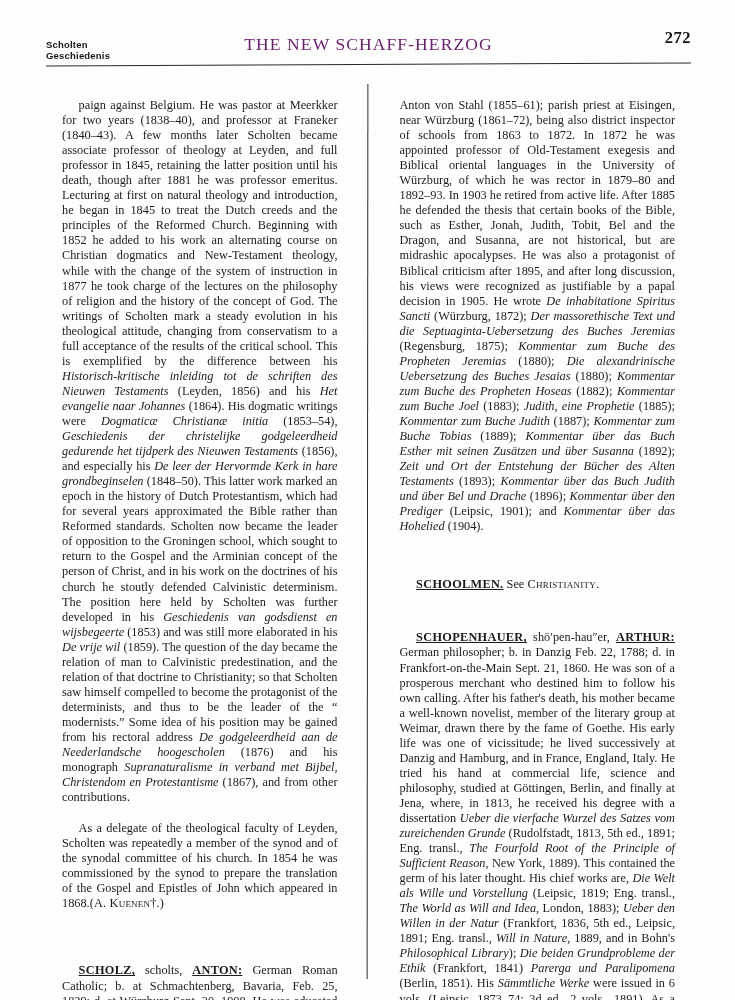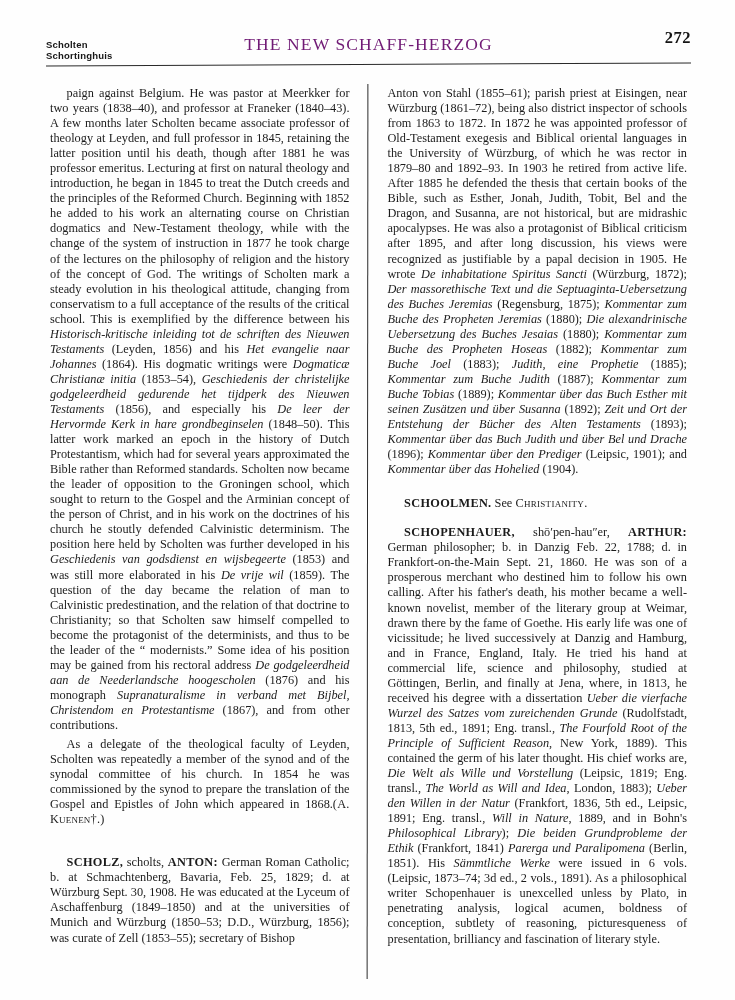--- a/index.html
+++ b/index.html
@@ -89,30 +89,31 @@
   .col-right { padding-left: 16px; }
   .divider {
     width: 1px;
     background: #2b2b2b;
     margin-top: 2px;
     height: 895px;
     transform: rotate(0.05deg);
   }
 
   p {
-    margin: 4px;
+    margin: 16px;
     text-indent: 1.35em;
   }
   p.cont { text-indent: 0; }
 
   i, .it { font-style: italic; }
 
   .entry-head {
     font-weight: bold;
     letter-spacing: 0.3px;
+    text-decoration: underline;
   }
   .pron {
     font-style: normal;
     font-weight: normal;
   }
   .smallcaps {
     font-variant: small-caps;
     letter-spacing: 0.3px;
   }
   .sc-label {
@@ -137,21 +138,21 @@
   .gap-lg { height: 20px; }
 </style>
 </head>
 <body>
 
 <div class="page">
 
   <div class="header">
     <div class="running-left">
       <div>Scholten</div>
-      <div>Schortinghuis</div>
+      <div>Geschiedenis</div>
     </div>
     <div class="running-title">THE NEW SCHAFF-HERZOG</div>
     <div class="folio">272</div>
     <div class="rule"></div>
   </div>
 
   <div class="columns">
 
     <div class="col col-left">
 

